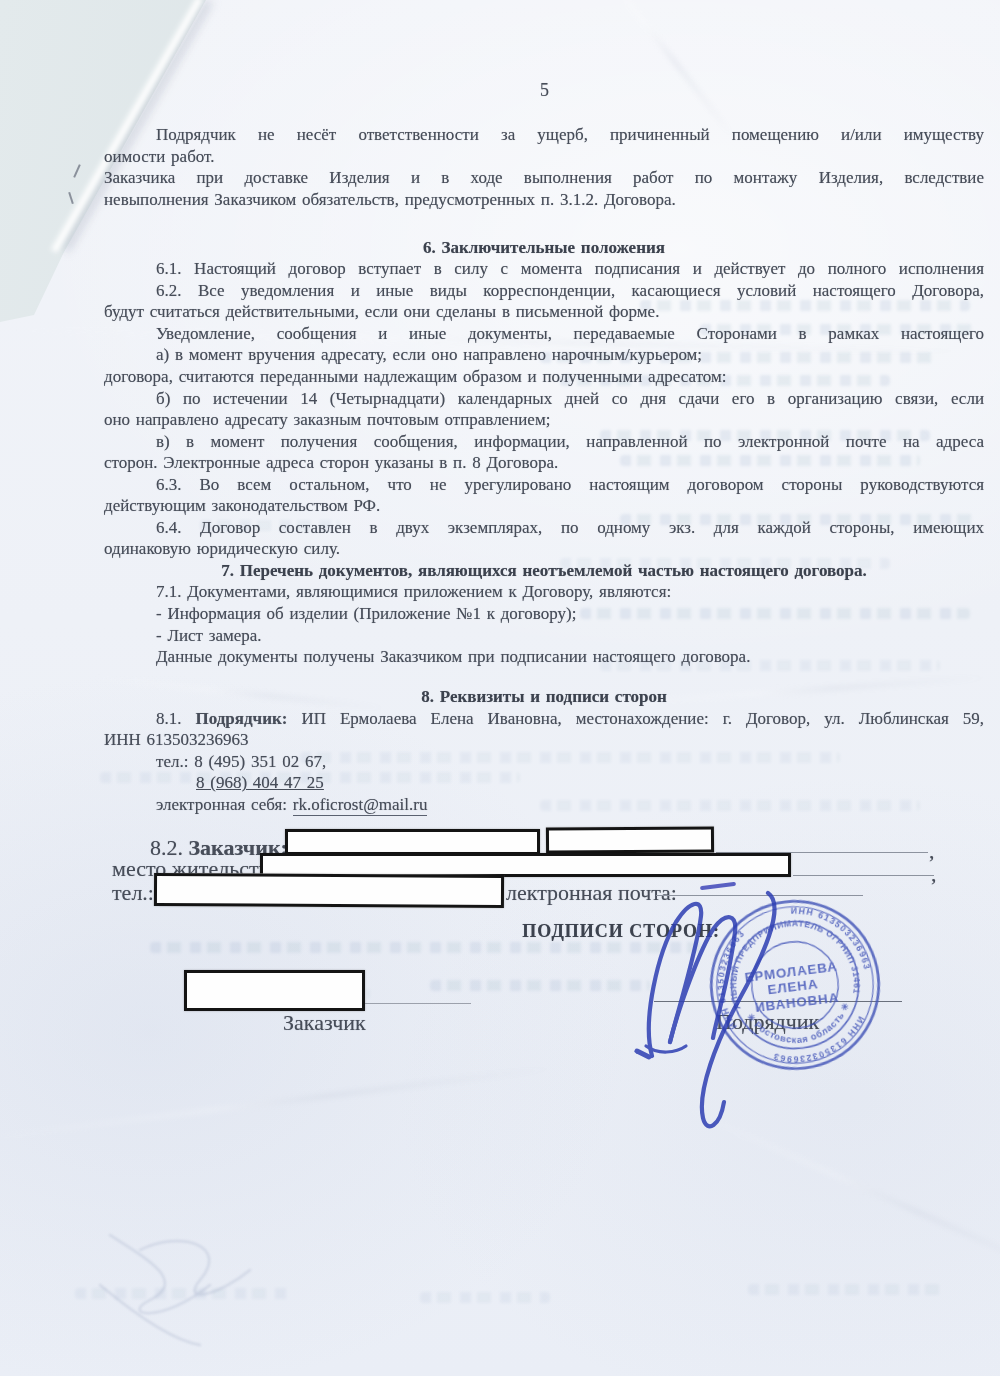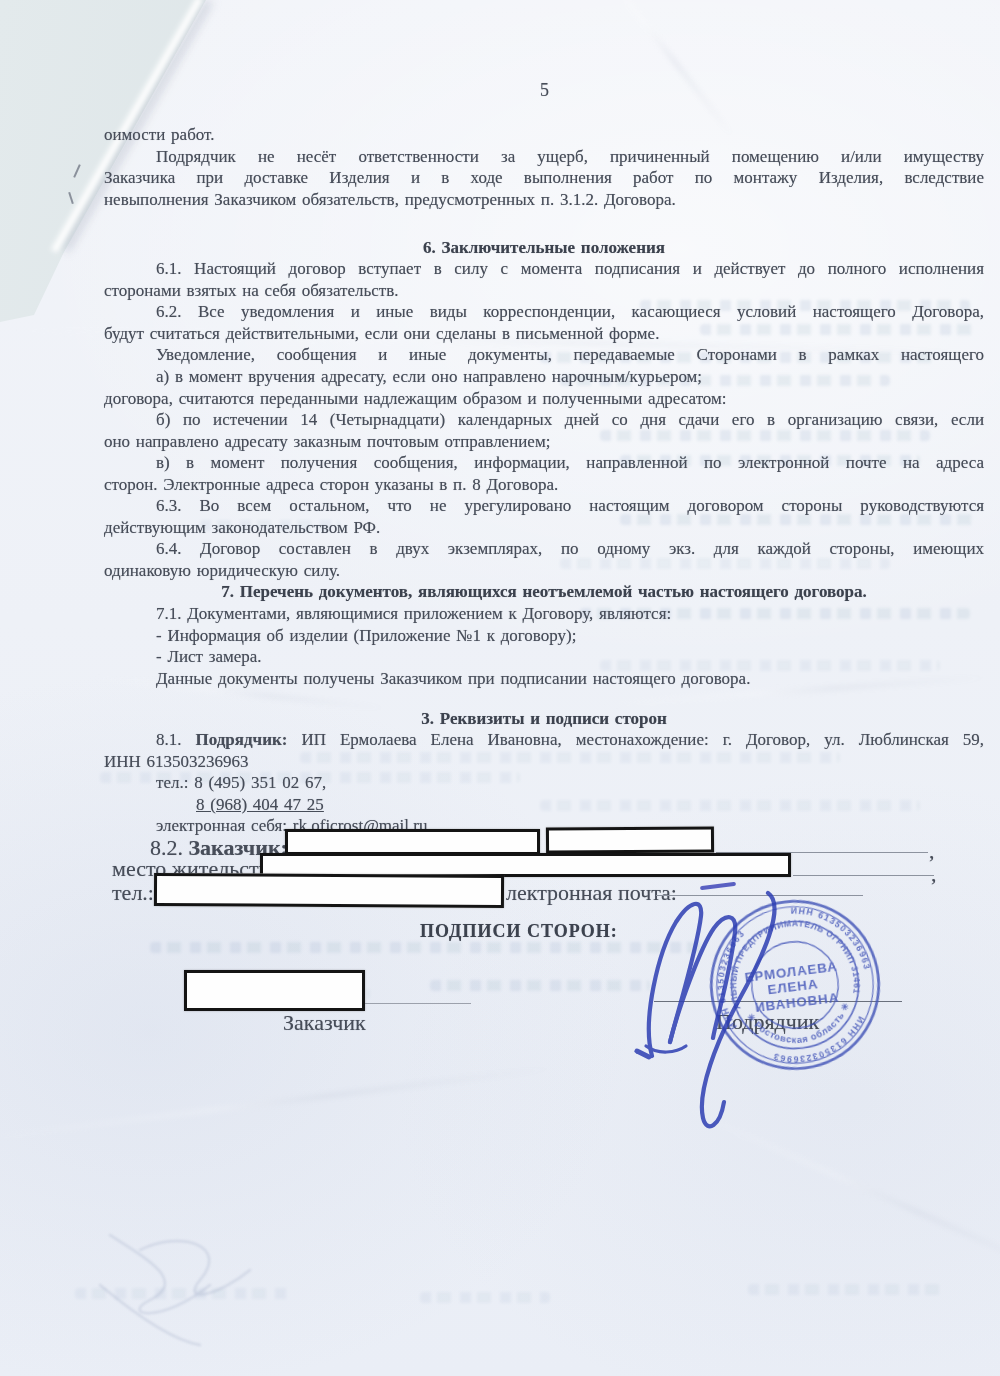--- a/index.html
+++ b/index.html
@@ -34,21 +34,21 @@
   .ind2{padding-left:92px;text-decoration:underline;}
   .h{text-align:right;text-align-last:center;font-weight:bold;color:#3c424e;}
   .mt26{margin-top:26.5px}.mt18{margin-top:18.5px}
   .b{font-weight:bold}
   .u{border-bottom:1px solid #5a6170;padding-bottom:1px}
   
   .abs{position:absolute;font-size:22px;color:#474d59;text-shadow:0 0 .7px rgba(71,77,89,.5);white-space:nowrap;}
   .redact{position:absolute;background:#fefefe;border:3px solid #141414;box-sizing:border-box;box-shadow:0 0 2px rgba(0,0,0,.25);}
   .bl{position:absolute;height:1px;background:#8d939f;}
   .sigline{position:absolute;height:1.4px;background:#6a707c;}
-  .signhead{position:absolute;left:420px;top:921px;width:300px;text-align:left;font-size:18px;
+  .signhead{position:absolute;left:420px;top:921px;width:300px;text-align:right;font-size:18px;
     font-weight:bold;letter-spacing:1px;color:#3c424e;text-shadow:0 0 .7px rgba(60,66,78,.5);}
   .pen{position:absolute;left:700px;top:884px;width:36px;height:4px;border-radius:2px;
     background:#3f46b8;transform:rotate(-7deg);opacity:.85;}
   .stamp{position:absolute;left:703px;top:893px;width:184px;height:184px;transform:rotate(-7deg);
     opacity:.82;filter:blur(.3px);}
   .sig{position:absolute;left:590px;top:860px;width:300px;height:300px;opacity:.85;}
   .ghost-sig{position:absolute;left:80px;top:1225px;width:230px;height:130px;opacity:.5;filter:blur(1px);}
 </style>
 </head>
 <body>
@@ -85,49 +85,48 @@
   <div class="g f" style="left:75px;top:1288px;width:215px"></div>
   <div class="g f" style="left:420px;top:1292px;width:130px"></div>
   <div class="g f" style="left:748px;top:1284px;width:200px"></div>
 
   <div class="stray" style="left:76px;top:164px;width:2px;height:14px;transform:rotate(24deg)"></div>
   <div class="stray" style="left:70px;top:192px;width:2px;height:12px;transform:rotate(-18deg)"></div>
 
   <div class="abs" style="left:540px;top:80px;font-size:18px">5</div>
 
   <div class="doc">
+    <div class="ln jst ind">Подрядчик не несёт ответственности за ущерб, причиненный помещению и/или имуществу</div>
     <div class="ln">оимости работ.</div>
-    <div class="ln jst ind">Подрядчик не несёт ответственности за ущерб, причиненный помещению и/или имуществу</div>
     <div class="ln jst">Заказчика при доставке Изделия и в ходе выполнения работ по монтажу Изделия, вследствие</div>
     <div class="ln">невыполнения Заказчиком обязательств, предусмотренных п. 3.1.2. Договора.</div>
 
     <div class="ln h mt26">6. Заключительные положения</div>
     <div class="ln jst ind">6.1. Настоящий договор вступает в силу с момента подписания и действует до полного исполнения</div>
-    <div class="ln">сторонами взятых на себя обязательств.</div>
     <div class="ln jst ind">6.2. Все уведомления и иные виды корреспонденции, касающиеся условий настоящего Договора,</div>
     <div class="ln">будут считаться действительными, если они сделаны в письменной форме.</div>
     <div class="ln jst ind">Уведомление, сообщения и иные документы, передаваемые Сторонами в рамках настоящего</div>
     <div class="ln ind">а) в момент вручения адресату, если оно направлено нарочным/курьером;</div>
     <div class="ln">договора, считаются переданными надлежащим образом и полученными адресатом:</div>
     <div class="ln jst ind">б) по истечении 14 (Четырнадцати) календарных дней со дня сдачи его в организацию связи, если</div>
     <div class="ln">оно направлено адресату заказным почтовым отправлением;</div>
     <div class="ln jst ind">в) в момент получения сообщения, информации, направленной по электронной почте на адреса</div>
     <div class="ln">сторон. Электронные адреса сторон указаны в п. 8 Договора.</div>
     <div class="ln jst ind">6.3. Во всем остальном, что не урегулировано настоящим договором стороны руководствуются</div>
     <div class="ln">действующим законодательством РФ.</div>
     <div class="ln jst ind">6.4. Договор составлен в двух экземплярах, по одному экз. для каждой стороны, имеющих</div>
     <div class="ln">одинаковую юридическую силу.</div>
 
     <div class="ln h">7. Перечень документов, являющихся неотъемлемой частью настоящего договора.</div>
     <div class="ln ind">7.1. Документами, являющимися приложением к Договору, являются:</div>
     <div class="ln ind">- Информация об изделии (Приложение №1 к договору);</div>
     <div class="ln ind">- Лист замера.</div>
     <div class="ln ind">Данные документы получены Заказчиком при подписании настоящего договора.</div>
 
-    <div class="ln h mt18">3. Реквизиты и подписи сторон</div>
+    <div class="ln h mt18">8. Реквизиты и подписи сторон</div>
     <div class="ln jst ind"><span>8.1. </span><span class="b">Подрядчик:</span><span> ИП Ермолаева Елена Ивановна, местонахождение: г. Договор, ул. Люблинская 59,</span></div>
     <div class="ln">ИНН  613503236963</div>
     <div class="ln ind">тел.: 8 (495) 351 02 67,</div>
     <div class="ln ind2">8 (968) 404 47 25</div>
     <div class="ln ind"><span>электронная себя: </span><span class="u">rk.oficrost@mail.ru</span></div>
   </div>
 
   <div class="abs" style="left:150px;top:835px"><span>8.2. </span><span class="b">Заказчик:</span></div>
   <div class="redact" style="left:285px;top:829px;width:255px;height:26px"></div>
   <div class="redact" style="left:546px;top:827px;width:168px;height:26px;transform:rotate(-.4deg)"></div>

